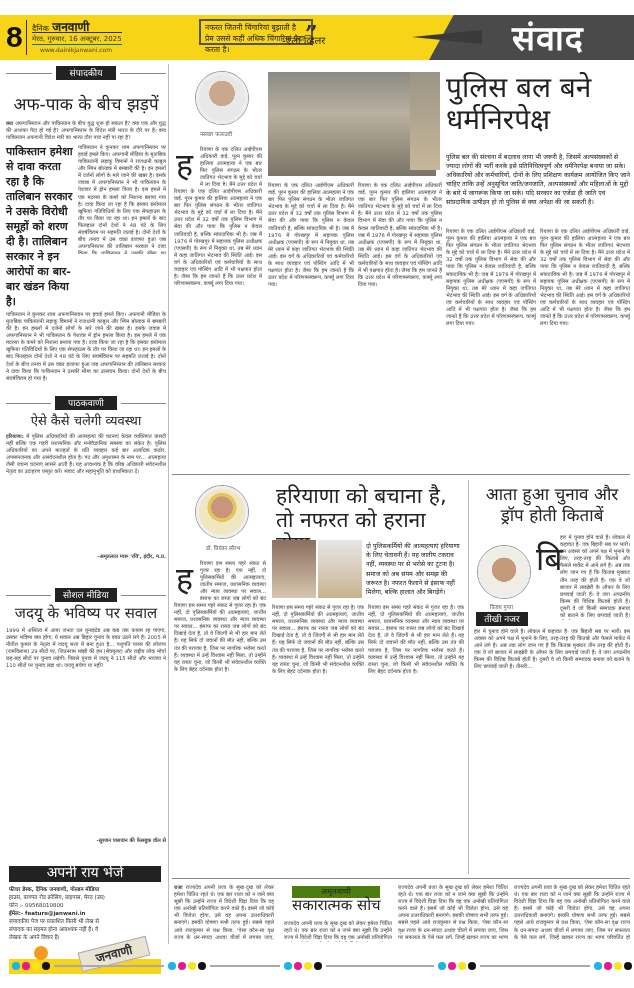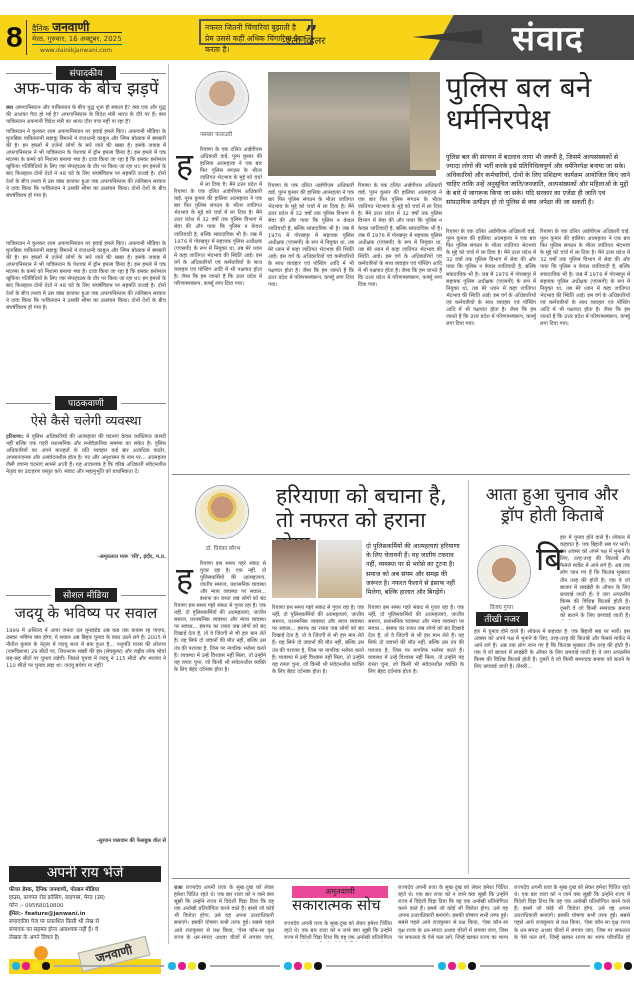--- a/index.html
+++ b/index.html
@@ -47,23 +47,24 @@
 <div class="abs quote-mark">”</div>
 <div class="abs pen"></div>
 <div class="abs sanvad">संवाद</div>
 
 <div class="abs" style="left:6px;top:66px;width:160px">
   <div style="display:flex;align-items:center;gap:4px">
     <div class="rule" style="flex:1"></div>
     <div class="sec-tag" style="width:60px">संपादकीय</div>
     <div class="rule" style="flex:1"></div>
   </div>
-  <div class="h1" style="font-size:17px;text-align:center;margin-top:0">अफ-पाक के बीच झड़पें</div>
+  <div class="h1" style="font-size:17px;text-align:center;margin-top:16px">अफ-पाक के बीच झड़पें</div>
   <div class="txt" style="margin-top:6px;height:22px"><b>क्या</b> <span>अफगानिस्तान और पाकिस्तान के बीच युद्ध शुरू हो सकता है? क्या एक और युद्ध की आशंका पैदा हो गई है? अफगानिस्तान के विदेश मंत्री भारत के दौरे पर हैं। क्या पाकिस्तान अफगानी विदेश मंत्री का भारत दौरा पचा नहीं पा रहा है?</span></div>
   <div style="display:flex;gap:4px;margin-top:2px">
+    <div class="bold-pull" style="width:68px">पाकिस्तान हमेशा से दावा करता रहा है कि तालिबान सरकार ने उसके विरोधी समूहों को शरण दी है। तालिबान सरकार ने इन आरोपों का बार-बार खंडन किया है।</div>
     <div class="txt" style="flex:1;height:110px">पाकिस्तान ने कुनकर शाम अफगानिस्तान पर हवाई हमले किए। अफगानी मीडिया के मुताबिक पाकिस्तानी लड़ाकू विमानों ने राजधानी काबुल और स्पिन बोल्डक में बमबारी की है। इन हमलों में दर्जनों लोगों के मारे जाने की खबर है। इसके जवाब में अफगानिस्तान ने भी पाकिस्तान के पेशावर में ड्रोन हमला किया है। इस हमले में एक मदरसा के कमरे को निशाना बनाया गया है। दावा किया जा रहा है कि इसका इस्तेमाल खुफिया गतिविधियों के लिए एक सेफहाउस के तौर पर किया जा रहा था। इन हमलों के बाद फिलहाल दोनों देशों ने 48 घंटे के लिए संघर्षविराम पर सहमति जताई है। दोनों देशों के बीच तनाव में उस वक्त इजाफा हुआ जब अफगानिस्तान की तालिबान सरकार ने दावा किया कि पाकिस्तान ने उसकी सीमा का उल्लंघन किया। दोनों देशों के बीच संघर्षविराम हो गया है।</div>
   </div>
   <div class="txt" style="height:165px;margin-top:2px">पाकिस्तान ने कुनकर शाम अफगानिस्तान पर हवाई हमले किए। अफगानी मीडिया के मुताबिक पाकिस्तानी लड़ाकू विमानों ने राजधानी काबुल और स्पिन बोल्डक में बमबारी की है। इन हमलों में दर्जनों लोगों के मारे जाने की खबर है। इसके जवाब में अफगानिस्तान ने भी पाकिस्तान के पेशावर में ड्रोन हमला किया है। इस हमले में एक मदरसा के कमरे को निशाना बनाया गया है। दावा किया जा रहा है कि इसका इस्तेमाल खुफिया गतिविधियों के लिए एक सेफहाउस के तौर पर किया जा रहा था। इन हमलों के बाद फिलहाल दोनों देशों ने 48 घंटे के लिए संघर्षविराम पर सहमति जताई है। दोनों देशों के बीच तनाव में उस वक्त इजाफा हुआ जब अफगानिस्तान की तालिबान सरकार ने दावा किया कि पाकिस्तान ने उसकी सीमा का उल्लंघन किया। दोनों देशों के बीच संघर्षविराम हो गया है।</div>
 </div>
 
 <div class="abs" style="left:6px;top:396px;width:160px">
   <div style="display:flex;align-items:center;gap:4px">
     <div class="rule" style="flex:1"></div>
     <div class="sec-tag" style="width:62px">पाठकवाणी</div>
     <div class="rule" style="flex:1"></div>
@@ -135,21 +136,21 @@
 <div class="abs dropcap" style="left:536px;top:536px">बि</div>
 <div class="abs portrait" style="left:478px;top:546px;width:52px;height:52px;background:radial-gradient(circle at 50% 45%,#c49a7d 0 35%,#f0ece6 36%)"></div>
 <div class="abs" style="left:490px;top:603px;font-size:5.5px;color:#555">विजय गुप्ता</div>
 <div class="abs sec-tag" style="left:476px;top:612px;width:52px">तीखी नजर</div>
 <div class="abs txt" style="left:560px;top:534px;width:70px;height:86px">हार में चुनाव होने वाले हैं। लोकल में कहावत है- एक बिहारी सब पर भारी। इस अवसर को अपने पक्ष में भुनाने के लिए, तरह-तरह की किताबें और फैसले मार्केट में आने लगे हैं। अब तक लोग जान गए हैं कि किताब मुख्यतः तीन तरह की होती हैं। एक वे जो बाजार में लाइब्रेरी के ऑफर के लिए छपवाई जाती हैं। वे जरा अपठनीय किस्म की विशिष्ट किताबें होती हैं। दूसरी वे जो किसी सम्पादक बनाया को बताने के लिए छपवाई जाती हैं। तीसरी...</div>
 <div class="abs txt" style="left:474px;top:628px;width:156px;height:244px">हार में चुनाव होने वाले हैं। लोकल में कहावत है- एक बिहारी सब पर भारी। इस अवसर को अपने पक्ष में भुनाने के लिए, तरह-तरह की किताबें और फैसले मार्केट में आने लगे हैं। अब तक लोग जान गए हैं कि किताब मुख्यतः तीन तरह की होती हैं। एक वे जो बाजार में लाइब्रेरी के ऑफर के लिए छपवाई जाती हैं। वे जरा अपठनीय किस्म की विशिष्ट किताबें होती हैं। दूसरी वे जो किसी सम्पादक बनाया को बताने के लिए छपवाई जाती हैं। तीसरी...</div>
 
 <div class="abs rule" style="left:172px;top:878px;width:458px"></div>
 
 <div class="abs txt" style="left:174px;top:884px;width:100px;height:56px"><b>राजा</b> <span>राज्यदेव अपनी प्रजा के सुख-दुख को लेकर हमेशा चिंतित रहते थे। एक बार राजा को न जाने क्या सूझी कि उन्होंने राज्य में विदेशी घिड़ा दिया कि वह एक अनोखी प्रतियोगिता करने वाले हैं। इसमें जो कोई भी विजेता होगा, उसे वह अपना उत्तराधिकारी बनाएंगे। इसकी घोषणा सभी तरफ हुई। सबसे पहले आये राजकुमार से प्रश्न किया, 'ऐसा कौन-सा वृक्ष राज्य के धन-संपदा अथवा चीजों में लगाया जाए, जिस पर सफलता के ऐसे फल लगें, जिन्हें खाकर राज्य का भाग्य परिवर्तित हो जाए?' राजकुमार सहित अनेक लोगों ने इस प्रकार का उत्तर देने का प्रयास किया, लेकिन कोई भी राजा को संतुष्ट न कर सका। अंत में ग्रामीणों की जमात से एक युवक आगे आया और उसने विनम्र स्वर में कहा, 'महाराज! हमारे राज्य में कुछ और नहीं, बल्कि सकारात्मक सोच के वृक्ष रोपे जाने की आवश्यकता है। उन्हीं पर सफलता के फल लग सकते हैं, जिन्हें खाकर राज्य की प्रजा दिन दोगुनी और रात चौगुनी उन्नति कर सकती है। उसके बाद ही राज्य का भाग्य परिवर्तित संभव है।' यह सुनते ही राजा का चेहरा खिल उठा। राजा ने बिना किसी देरी के राज्य की सत्ता उस ग्रामीण युवक को सौंप दी।</span></div>
-<div class="abs sec-tag" style="left:292px;top:886px;width:96px;height:12px;line-height:12px;font-size:8px;background:#ec4899;color:#222">अमृतवाणी</div>
+<div class="abs sec-tag" style="left:292px;top:886px;width:88px;height:12px;line-height:12px;font-size:8px;background:#4d7c0f;color:#222">अमृतवाणी</div>
 <div class="abs h1" style="left:292px;top:898px;width:96px;font-size:15px;">सकारात्मक सोच</div>
 <div class="abs txt" style="left:284px;top:920px;width:108px;height:22px">राज्यदेव अपनी प्रजा के सुख-दुख को लेकर हमेशा चिंतित रहते थे। एक बार राजा को न जाने क्या सूझी कि उन्होंने राज्य में विदेशी घिड़ा दिया कि वह एक अनोखी प्रतियोगिता करने वाले हैं। इसमें जो कोई भी विजेता होगा, उसे वह अपना उत्तराधिकारी बनाएंगे। इसकी घोषणा सभी तरफ हुई। सबसे पहले आये राजकुमार से प्रश्न किया, 'ऐसा कौन-सा वृक्ष राज्य के धन-संपदा अथवा चीजों में लगाया जाए, जिस पर सफलता के ऐसे फल लगें, जिन्हें खाकर राज्य का भाग्य परिवर्तित हो जाए?' राजकुमार सहित अनेक लोगों ने इस प्रकार का उत्तर देने का प्रयास किया, लेकिन कोई भी राजा को संतुष्ट न कर सका। अंत में ग्रामीणों की जमात से एक युवक आगे आया और उसने विनम्र स्वर में कहा, 'महाराज! हमारे राज्य में कुछ और नहीं, बल्कि सकारात्मक सोच के वृक्ष रोपे जाने की आवश्यकता है। उन्हीं पर सफलता के फल लग सकते हैं, जिन्हें खाकर राज्य की प्रजा दिन दोगुनी और रात चौगुनी उन्नति कर सकती है। उसके बाद ही राज्य का भाग्य परिवर्तित संभव है।' यह सुनते ही राजा का चेहरा खिल उठा। राजा ने बिना किसी देरी के राज्य की सत्ता उस ग्रामीण युवक को सौंप दी।</div>
 <div class="abs txt" style="left:398px;top:884px;width:110px;height:56px">राज्यदेव अपनी प्रजा के सुख-दुख को लेकर हमेशा चिंतित रहते थे। एक बार राजा को न जाने क्या सूझी कि उन्होंने राज्य में विदेशी घिड़ा दिया कि वह एक अनोखी प्रतियोगिता करने वाले हैं। इसमें जो कोई भी विजेता होगा, उसे वह अपना उत्तराधिकारी बनाएंगे। इसकी घोषणा सभी तरफ हुई। सबसे पहले आये राजकुमार से प्रश्न किया, 'ऐसा कौन-सा वृक्ष राज्य के धन-संपदा अथवा चीजों में लगाया जाए, जिस पर सफलता के ऐसे फल लगें, जिन्हें खाकर राज्य का भाग्य परिवर्तित हो जाए?' राजकुमार सहित अनेक लोगों ने इस प्रकार का उत्तर देने का प्रयास किया, लेकिन कोई भी राजा को संतुष्ट न कर सका। अंत में ग्रामीणों की जमात से एक युवक आगे आया और उसने विनम्र स्वर में कहा, 'महाराज! हमारे राज्य में कुछ और नहीं, बल्कि सकारात्मक सोच के वृक्ष रोपे जाने की आवश्यकता है। उन्हीं पर सफलता के फल लग सकते हैं, जिन्हें खाकर राज्य की प्रजा दिन दोगुनी और रात चौगुनी उन्नति कर सकती है। उसके बाद ही राज्य का भाग्य परिवर्तित संभव है।' यह सुनते ही राजा का चेहरा खिल उठा। राजा ने बिना किसी देरी के राज्य की सत्ता उस ग्रामीण युवक को सौंप दी।</div>
 <div class="abs txt" style="left:514px;top:884px;width:116px;height:56px">राज्यदेव अपनी प्रजा के सुख-दुख को लेकर हमेशा चिंतित रहते थे। एक बार राजा को न जाने क्या सूझी कि उन्होंने राज्य में विदेशी घिड़ा दिया कि वह एक अनोखी प्रतियोगिता करने वाले हैं। इसमें जो कोई भी विजेता होगा, उसे वह अपना उत्तराधिकारी बनाएंगे। इसकी घोषणा सभी तरफ हुई। सबसे पहले आये राजकुमार से प्रश्न किया, 'ऐसा कौन-सा वृक्ष राज्य के धन-संपदा अथवा चीजों में लगाया जाए, जिस पर सफलता के ऐसे फल लगें, जिन्हें खाकर राज्य का भाग्य परिवर्तित हो जाए?' राजकुमार सहित अनेक लोगों ने इस प्रकार का उत्तर देने का प्रयास किया, लेकिन कोई भी राजा को संतुष्ट न कर सका। अंत में ग्रामीणों की जमात से एक युवक आगे आया और उसने विनम्र स्वर में कहा, 'महाराज! हमारे राज्य में कुछ और नहीं, बल्कि सकारात्मक सोच के वृक्ष रोपे जाने की आवश्यकता है। उन्हीं पर सफलता के फल लग सकते हैं, जिन्हें खाकर राज्य की प्रजा दिन दोगुनी और रात चौगुनी उन्नति कर सकती है। उसके बाद ही राज्य का भाग्य परिवर्तित संभव है।' यह सुनते ही राजा का चेहरा खिल उठा। राजा ने बिना किसी देरी के राज्य की सत्ता उस ग्रामीण युवक को सौंप दी।</div>
 
 <div class="abs" id="regmarks" style="left:0;top:960px;width:634px;height:12px">
     <div class="abs dots" style="left: 12px; top: 2px;">
       <div class="dot" style="background: rgb(25, 181, 233);"></div>
       <div class="dot" style="background: rgb(232, 25, 139);"></div>
       <div class="dot" style="background: rgb(247, 228, 26);"></div>

